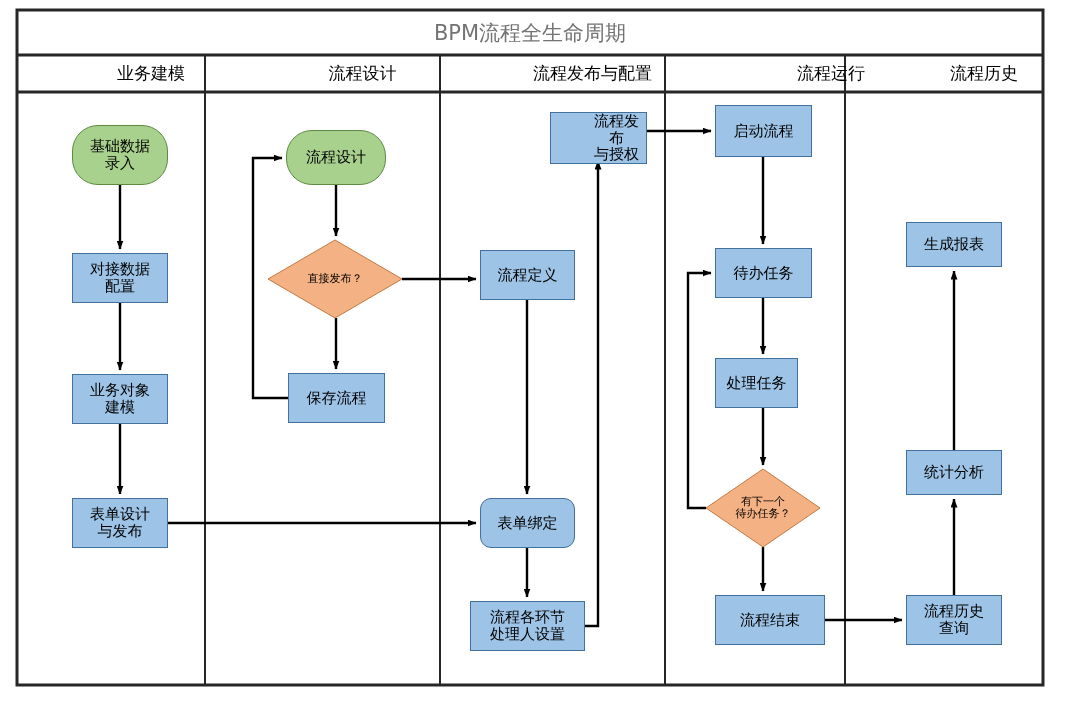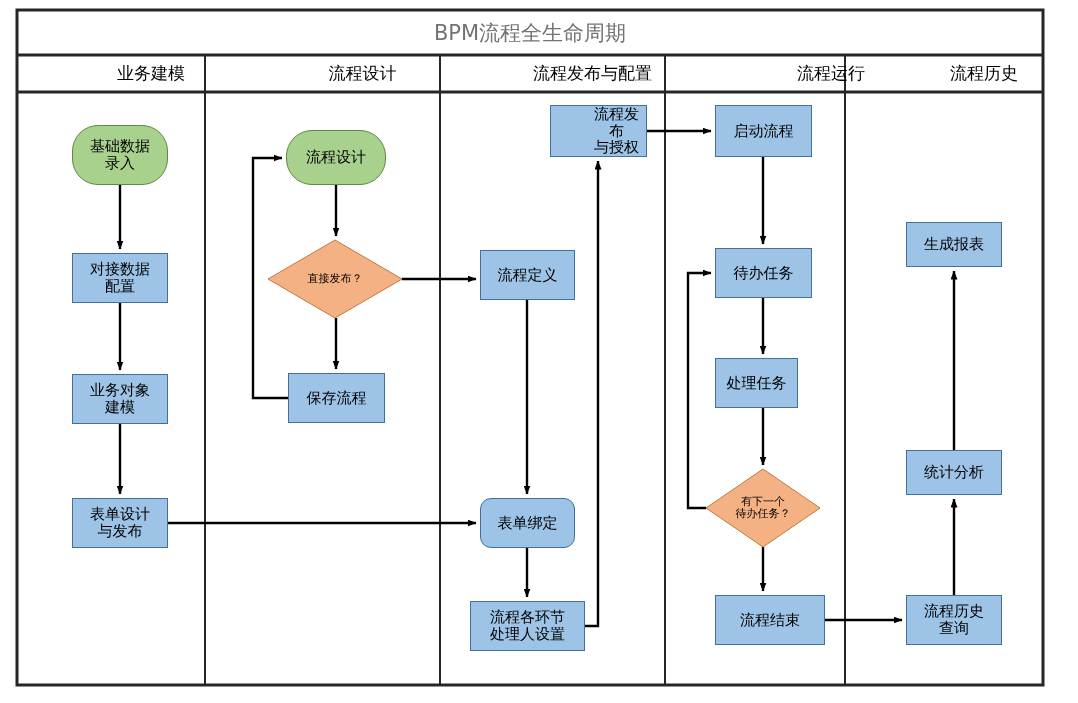--- a/index.html
+++ b/index.html
@@ -135,21 +135,21 @@
 录入</div>
       <div class="node node-process" style="left: 72px; top: 253px; width: 96px; height: 50px;">对接数据
 配置</div>
       <div class="node node-process" style="left: 72px; top: 374px; width: 96px; height: 50px;">业务对象
 建模</div>
       <div class="node node-process" style="left: 72px; top: 498px; width: 96px; height: 50px;">表单设计
 与发布</div>
       <div class="node node-start" style="left: 286px; top: 130px; width: 100px; height: 55px;">流程设计</div>
       <div class="node node-decision" style="left: 268px; top: 240px; width: 134px; height: 78px;">直接发布？</div>
       <div class="node node-process" style="left: 288px; top: 373px; width: 97px; height: 50px;">保存流程</div>
-      <div class="node node-process" style="left: 550px; top: 105px; width: 97px; height: 52px; padding-left: 36px;">流程发布
+      <div class="node node-process" style="left: 550px; top: 112px; width: 97px; height: 52px; padding-left: 36px;">流程发布
 与授权</div>
       <div class="node node-process" style="left: 480px; top: 250px; width: 95px; height: 50px;">流程定义</div>
       <div class="node node-process" style="left: 480px; top: 498px; width: 95px; height: 50px; border-radius: 11px;">表单绑定</div>
       <div class="node node-process" style="left: 470px; top: 601px; width: 115px; height: 50px;">流程各环节
 处理人设置</div>
       <div class="node node-process" style="left: 715px; top: 105px; width: 97px; height: 52px;">启动流程</div>
       <div class="node node-process" style="left: 715px; top: 248px; width: 97px; height: 50px;">待办任务</div>
       <div class="node node-process" style="left: 715px; top: 358px; width: 83px; height: 50px;">处理任务</div>
       <div class="node node-decision" style="left: 706px; top: 469px; width: 114px; height: 78px;">有下一个
 待办任务？</div>

